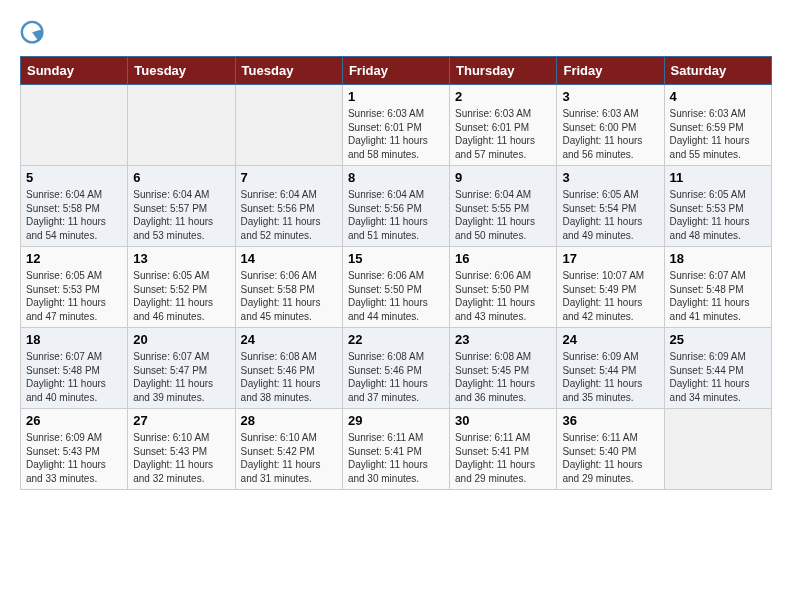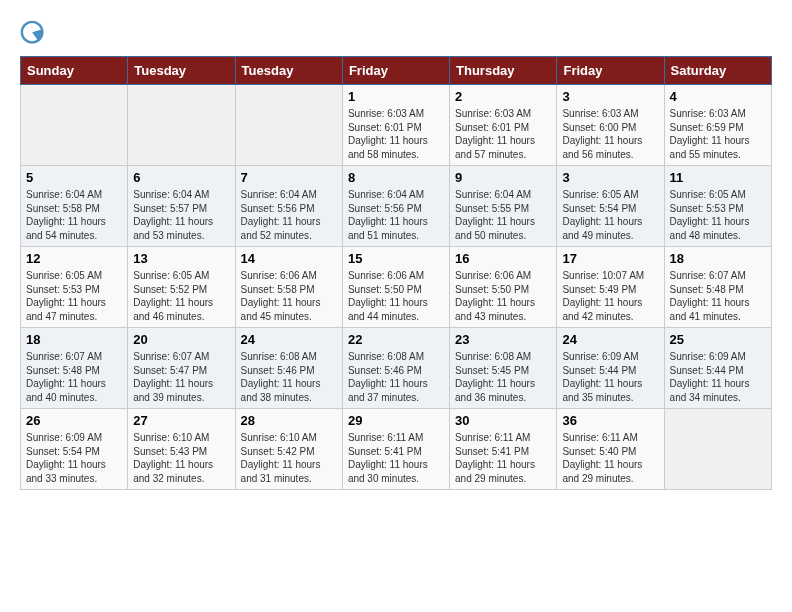--- a/index.html
+++ b/index.html
@@ -280,21 +280,21 @@
           <span class="day-num">25</span>
           <div class="day-info">Sunrise: 6:09 AM
 Sunset: 5:44 PM
 Daylight: 11 hours and 34 minutes.</div>
         </td>
       </tr>
       <tr>
         <td>
           <span class="day-num">26</span>
           <div class="day-info">Sunrise: 6:09 AM
-Sunset: 5:54 PM
+Sunset: 5:43 PM
 Daylight: 11 hours and 33 minutes.</div>
         </td>
         <td>
           <span class="day-num">27</span>
           <div class="day-info">Sunrise: 6:10 AM
 Sunset: 5:43 PM
 Daylight: 11 hours and 32 minutes.</div>
         </td>
         <td>
           <span class="day-num">28</span>

